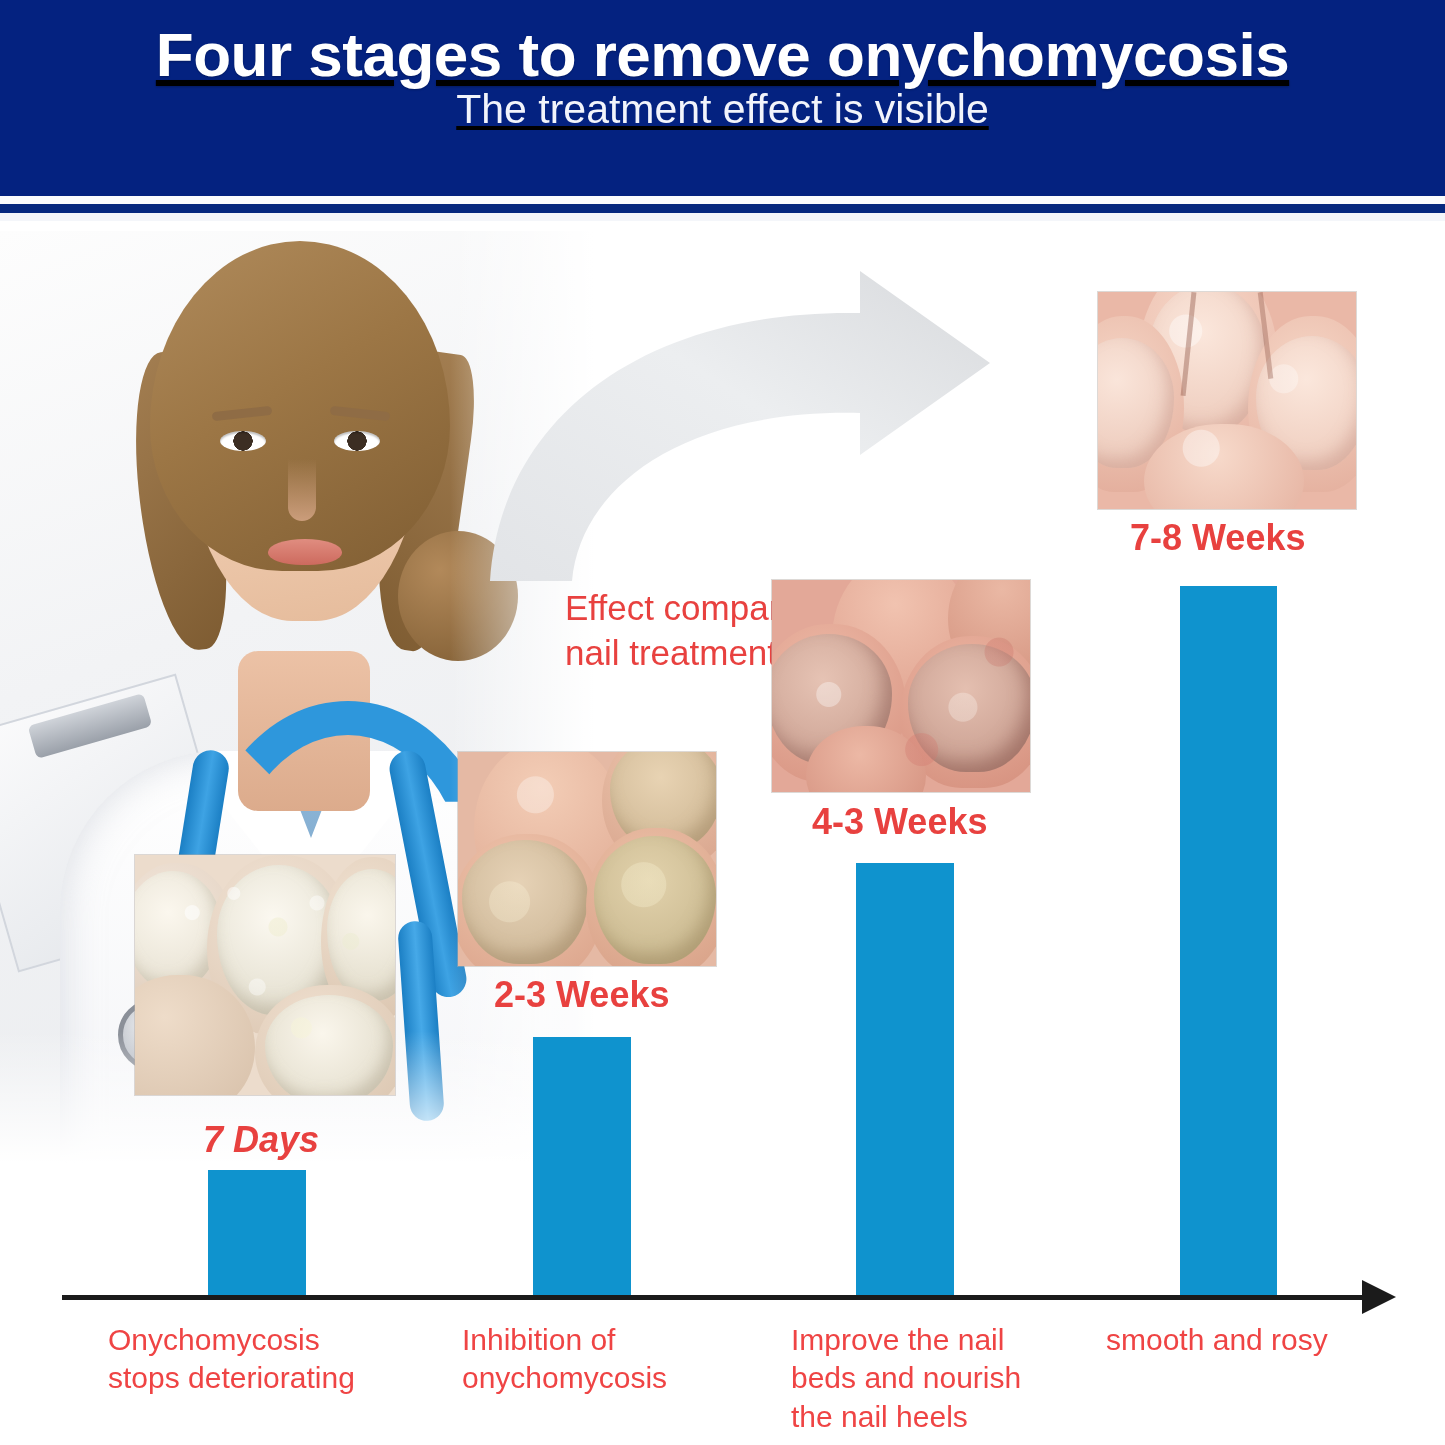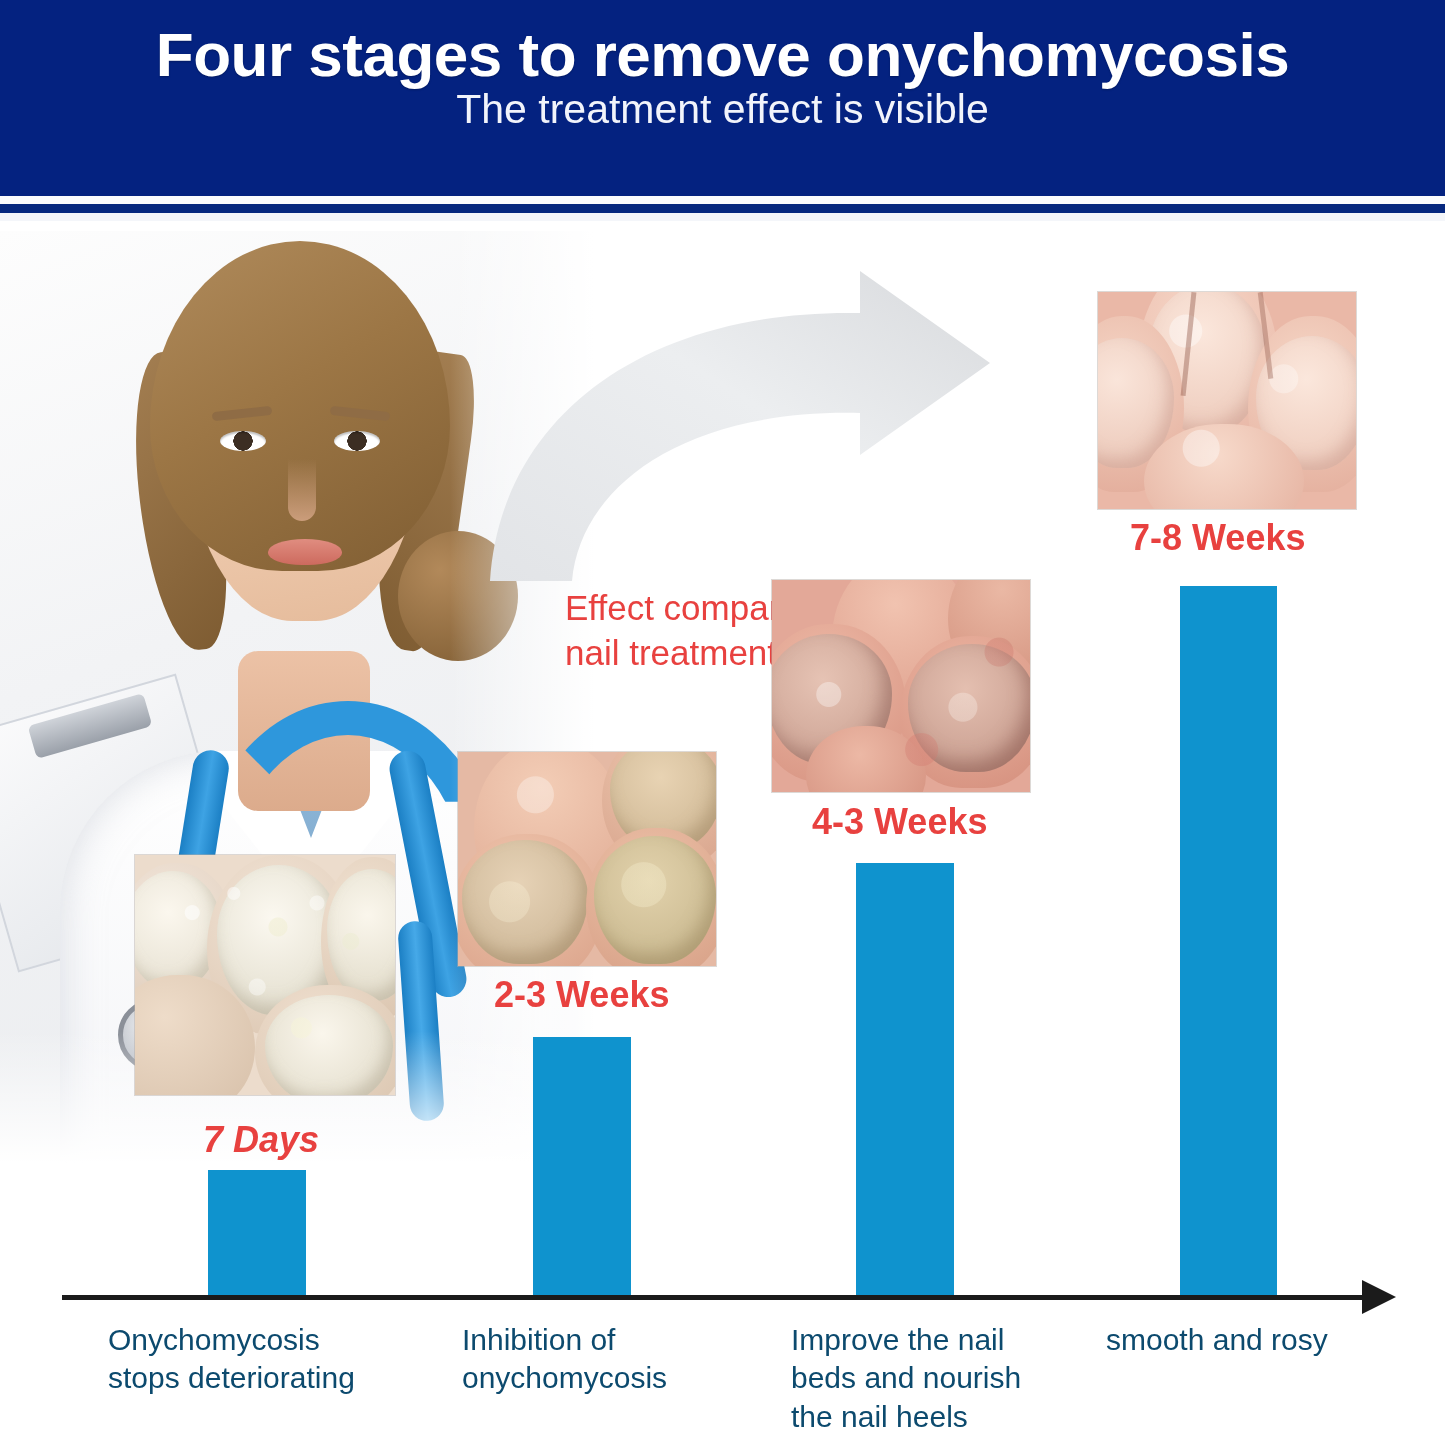--- a/index.html
+++ b/index.html
@@ -24,20 +24,21 @@
   .header-band {
     position: absolute;
     left: 0; top: 0;
     width: 1445px;
     height: 196px;
     background: #042280;
     display: flex;
     flex-direction: column;
     align-items: center;
     justify-content: flex-start;
+    text-decoration: underline;
   }
   .header-title {
     color: #ffffff;
     font-size: 62px;
     font-weight: bold;
     letter-spacing: -0.5px;
     line-height: 1.05;
     margin-top: 22px;
     white-space: nowrap;
     text-shadow: 0 1px 2px rgba(0,0,0,0.25);
@@ -304,21 +305,21 @@
   }
   .weeks-label {
     position: absolute;
     color: #e8413f;
     font-size: 36px;
     font-weight: bold;
     white-space: nowrap;
   }
   .stage-caption {
     position: absolute;
-    color: #0c4a6e;
+    color: #ef4444;
     font-size: 30px;
     line-height: 1.28;
     width: 300px;
   }
 </style>
 </head>
 <body>
 
 <div id="page">
 

